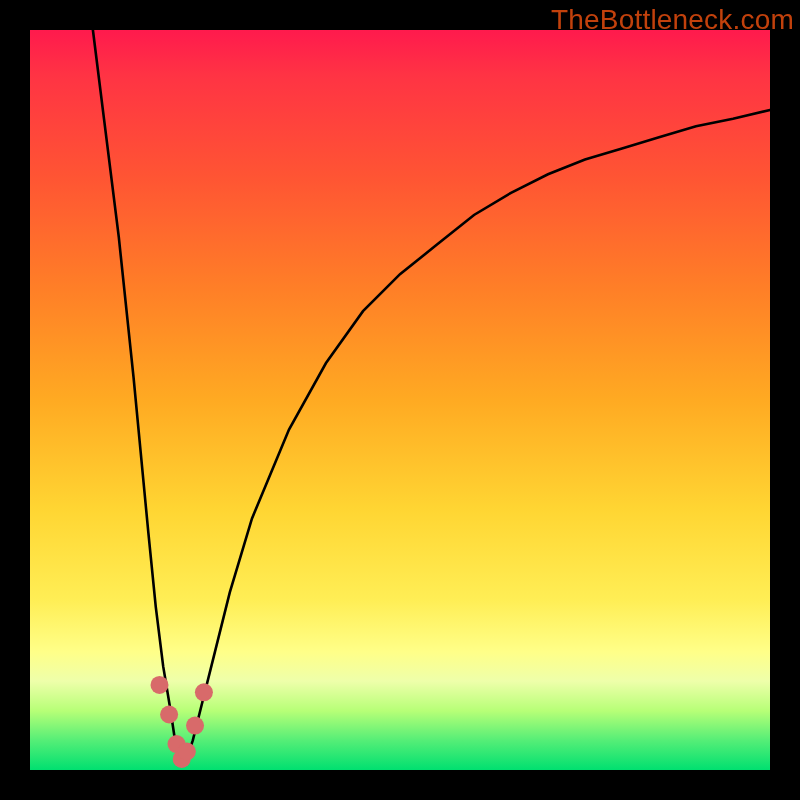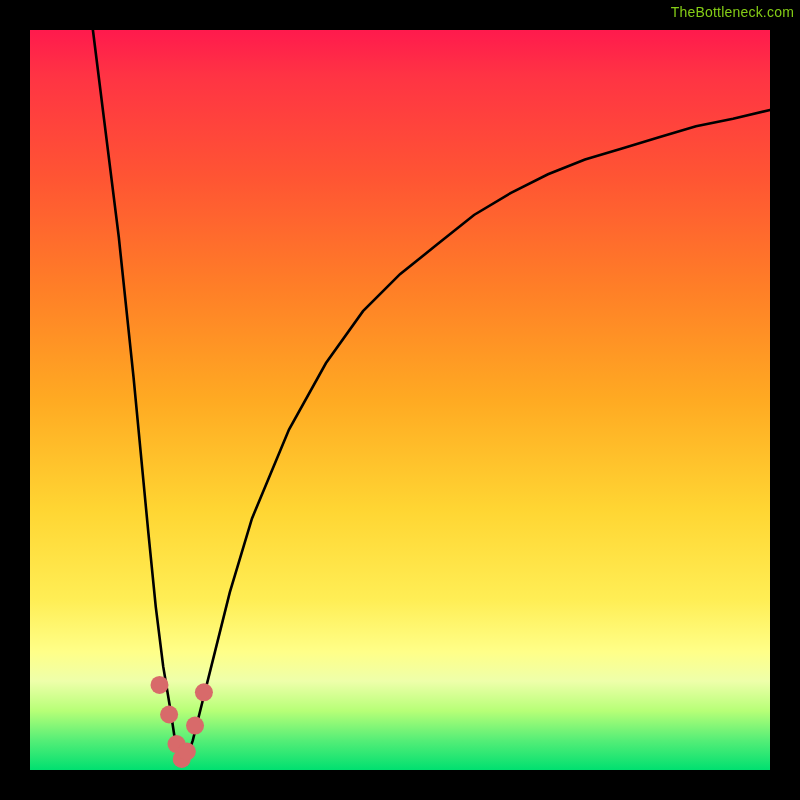--- a/index.html
+++ b/index.html
@@ -43,22 +43,22 @@
     left: 0;
     top: 0;
     width: 740px;
     height: 740px;
     overflow: visible;
   }
   .watermark {
     position: absolute;
     top: 4px;
     right: 6px;
-    color: #84cc16;
-    font-size: 14px;
+    color: #c2410c;
+    font-size: 28px;
     font-weight: 400;
     letter-spacing: 0.2px;
     user-select: none;
   }
 </style>
 </head>
 <body>
 
 <div class="frame">
 

